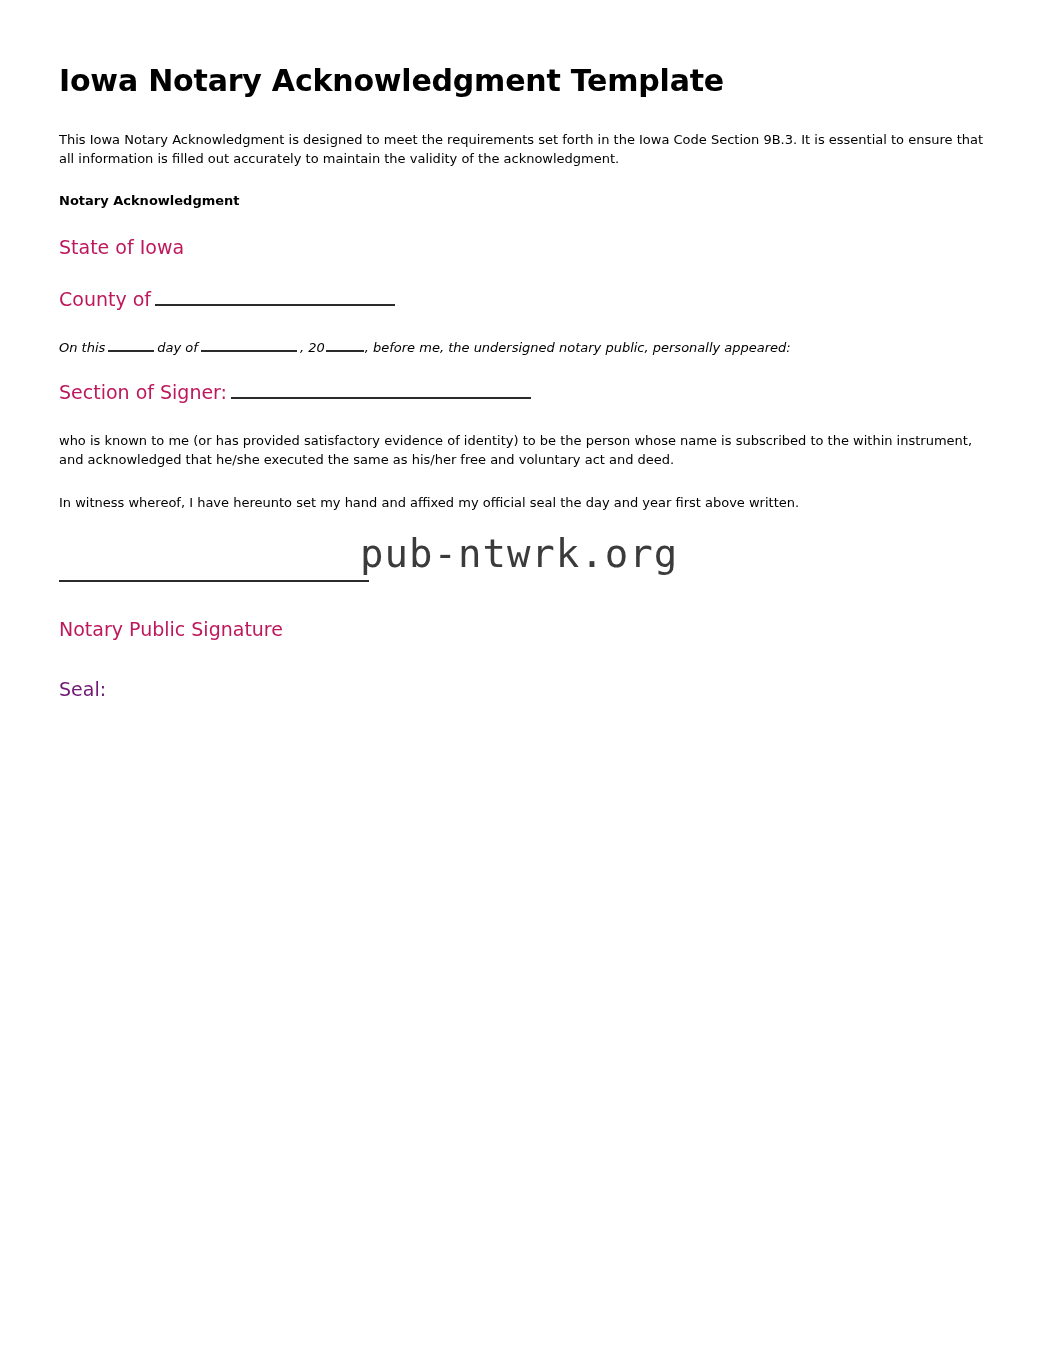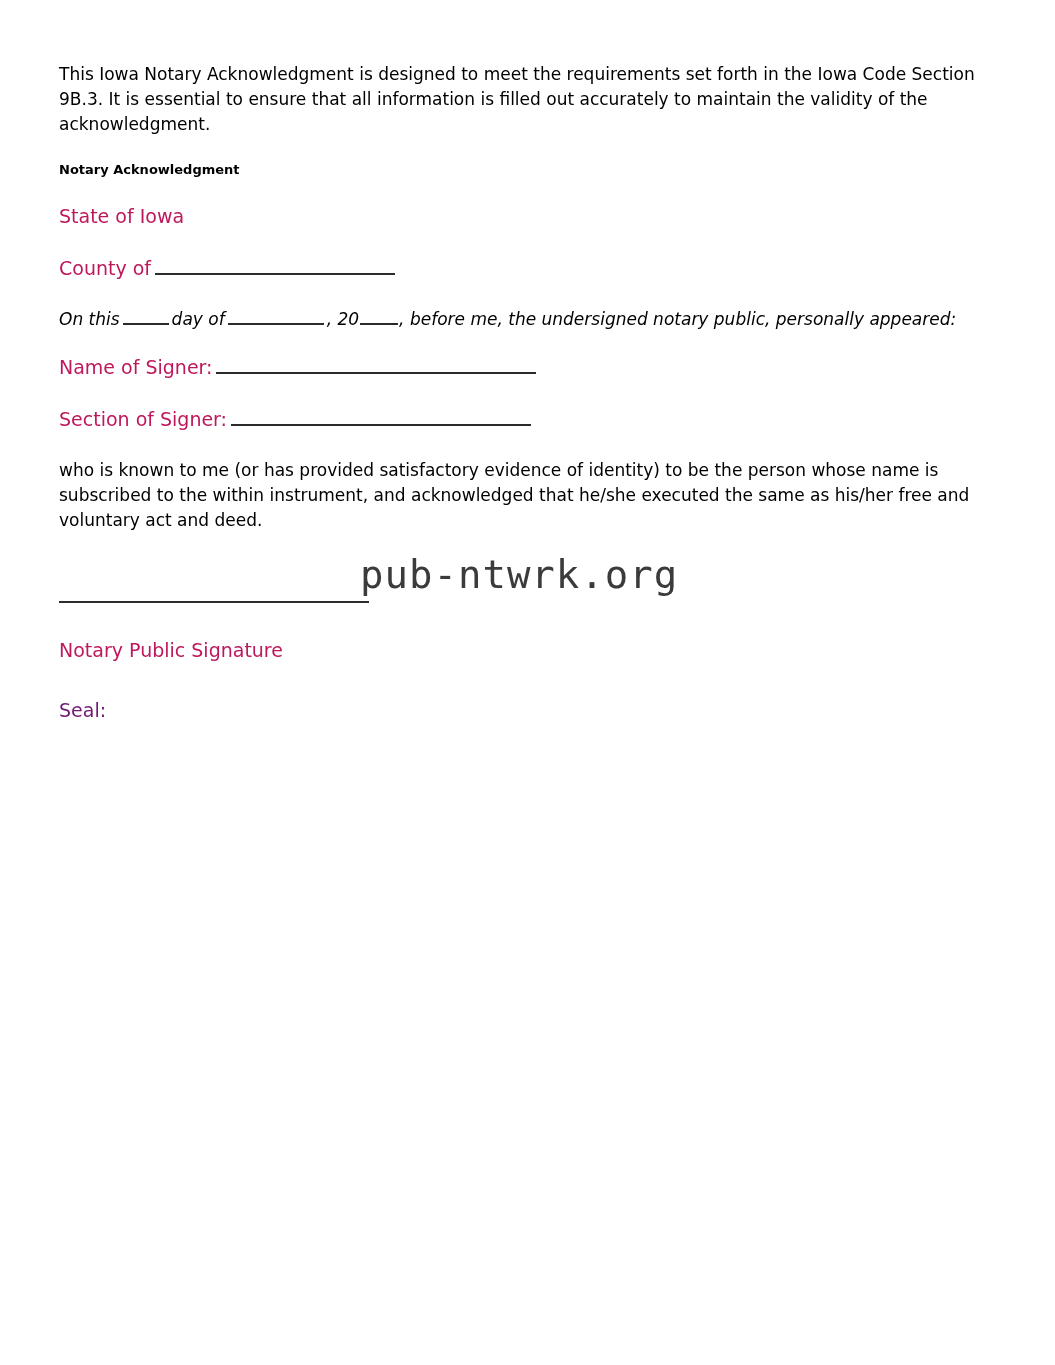--- a/index.html
+++ b/index.html
@@ -32,21 +32,21 @@
   }
   .doc-title {
     font-size: 30px;
     font-weight: bold;
     line-height: 1.25;
     letter-spacing: -0.2px;
     margin: 0 0 30px 0;
     color: #000000;
   }
   .para {
-    font-size: 17px;
+    font-size: 13px;
     line-height: 1.47;
     margin: 0 7px 24px 0;
     color: #000000;
     max-width: 932px;
   }
   .para.tight {
     margin-bottom: 22px;
     font-style: italic;
   }
   .subhead {
@@ -123,45 +123,44 @@
     margin: 0;
     color: #701a75;
   }
 </style>
 </head>
 <body>
 
 <div class="page">
   <div class="content">
 
+    <h1 class="doc-title">Iowa Notary Acknowledgment Template</h1>
 
     <p class="para">This Iowa Notary Acknowledgment is designed to meet the requirements set forth in the Iowa Code Section 9B.3. It is essential to ensure that all information is filled out accurately to maintain the validity of the acknowledgment.</p>
 
     <p class="subhead">Notary Acknowledgment</p>
 
     <p class="line-item">State of Iowa</p>
 
     <p class="line-item">
       <span>County of</span><span class="rule rule-county"></span>
     </p>
 
     <p class="para tight" style="white-space:normal;">
       <span>On this</span><span class="blank blank-day"></span><span>day of</span><span class="blank blank-month"></span><span>, 20</span><span class="blank blank-year"></span><span>, before me, the undersigned notary public, personally appeared:</span>
     </p>
 
-    <p class="line-item">
-      <span>Name of Signer:</span><span class="rule rule-name"></span>
-    </p>
 
     <p class="line-item">
       <span>Section of Signer:</span><span class="rule rule-addr"></span>
     </p>
 
     <p class="para">who is known to me (or has provided satisfactory evidence of identity) to be the person whose name is subscribed to the within instrument, and acknowledged that he/she executed the same as his/her free and voluntary act and deed.</p>
 
+    <p class="para">In witness whereof, I have hereunto set my hand and affixed my official seal the day and year first above written.</p>
 
     <div class="sig-block">
       <div class="sig-rule"></div>
       <div class="watermark">pub-ntwrk.org</div>
     </div>
 
     <p class="caption">Notary Public Signature</p>
 
 
     <p class="seal">Seal:</p>

